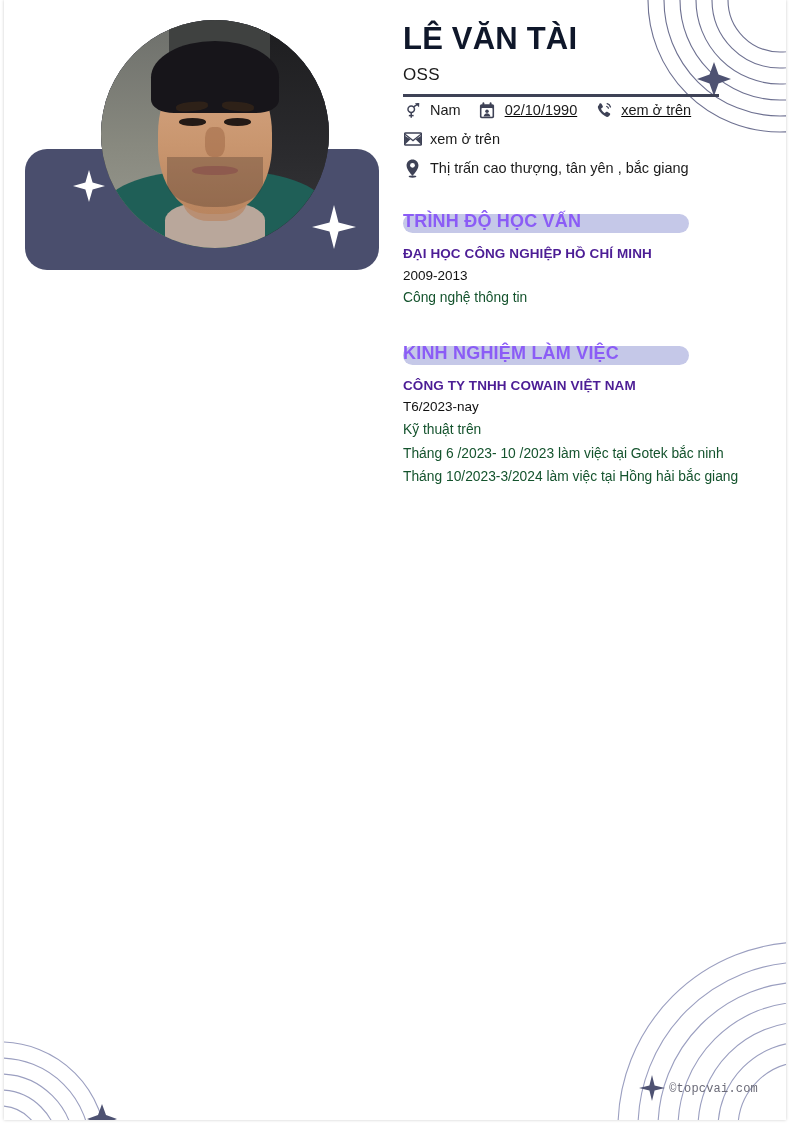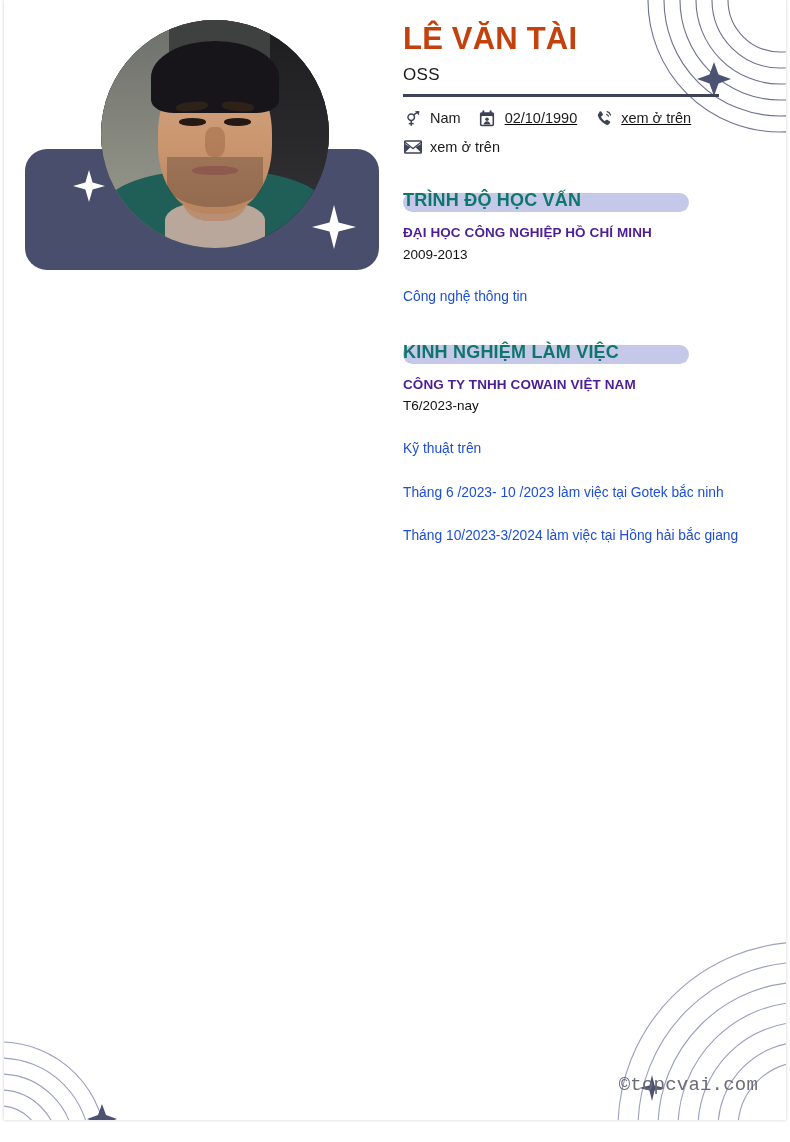--- a/index.html
+++ b/index.html
@@ -113,40 +113,40 @@
     position: absolute;
     left: 399px;
     top: 22px;
     width: 330px;
   }
 
   #name {
     font-size: 31px;
     font-weight: bold;
     letter-spacing: 0.2px;
-    color: #c2410c;
+    color: #0f172a;
     line-height: 1.12;
     white-space: nowrap;
   }
   #job-title {
     margin-top: 8px;
     font-size: 17px;
     font-weight: normal;
     color: #1a1a1a;
     letter-spacing: 0.3px;
   }
   #title-rule {
     margin-top: 9px;
     width: 316px;
     height: 3px;
     background: #3e4256;
   }
 
   
-  #contact { margin-top: 12px; }
+  #contact { margin-top: 4px; }
   .contact-row {
     display: flex;
     align-items: center;
     margin-bottom: 10px;
   }
   .c-item {
     display: flex;
     align-items: center;
   }
   .c-item + .c-item { margin-left: 17px; text-decoration: underline; }
@@ -174,54 +174,53 @@
     position: absolute;
     left: 0; top: 6px;
     width: 286px; height: 19px;
     background: #c5c8e8;
     border-radius: 10px;
   }
   .sec-title {
     position: relative;
     font-size: 18px;
     font-weight: bold;
-    color: #0f766e;
+    color: #8b5cf6;
     letter-spacing: 0.2px;
     line-height: 26px;
     white-space: nowrap;
   }
 
   .entry-org {
     font-size: 13.5px;
     font-weight: bold;
     color: #4c1d95;
     letter-spacing: 0.1px;
     line-height: 1.62;
   }
   .entry-date {
     font-size: 13.5px;
     font-weight: normal;
     color: #111111;
     line-height: 1.62;
   }
   .entry-line {
     font-size: 13.8px;
-    color: #1d4ed8;
+    color: #14532d;
     line-height: 1.68;
     white-space: nowrap;
-    margin-top: 20px;
   }
 
   
   #watermark {
     position: absolute;
     right: 28px;
     bottom: 24px;
     font-family: "Liberation Mono", monospace;
-    font-size: 19px;
+    font-size: 12px;
     color: #6b6b78;
     letter-spacing: 0.2px;
     white-space: nowrap;
   }
   #wm-star { position: absolute; right: 120px; bottom: 18px; }
 </style>
 </head>
 <body>
 
 <div id="page">
@@ -356,20 +355,32 @@
                 <rect x="0.9" y="0.9" width="22.2" height="16.2" rx="1.2" fill="none" stroke="#3e4256" stroke-width="1.9"></rect>
                 <path d="M1.4 1.6 L12 10 L22.6 1.6 L22.6 3.6 L12 12.2 L1.4 3.6 Z" fill="#3e4256"></path>
                 <path d="M1.4 16.4 L8.6 9.2 L1.4 5.0 Z" fill="#3e4256"></path>
                 <path d="M22.6 16.4 L15.4 9.2 L22.6 5.0 Z" fill="#3e4256"></path>
               </svg>
             </span>
             <span class="c-txt">xem ở trên</span>
           </div>
         </div>
 
+        <div class="contact-row">
+          <div class="c-item">
+            <span class="c-ico">
+              <svg width="15" height="19" viewBox="0 0 18 23">
+                <path fill="#3e4256" d="M9 0.6c-4 0-7.2 3.2-7.2 7.2 0 5.2 7.2 12.4 7.2 12.4s7.2-7.2 7.2-12.4c0-4-3.2-7.2-7.2-7.2z"></path>
+                <circle cx="9" cy="7.6" r="2.9" fill="#ffffff"></circle>
+                <ellipse cx="9" cy="21.3" rx="4.6" ry="1.3" fill="#3e4256"></ellipse>
+              </svg>
+            </span>
+            <span class="c-txt">Thị trấn cao thượng, tân yên , bắc giang</span>
+          </div>
+        </div>
 
       </div>
 
       <div class="section">
         <div class="sec-head">
           <div class="sec-pill"></div>
           <div class="sec-title">TRÌNH ĐỘ HỌC VẤN</div>
         </div>
         <div class="entry-org">ĐẠI HỌC CÔNG NGHIỆP HỒ CHÍ MINH</div>
         <div class="entry-date">2009-2013</div>

